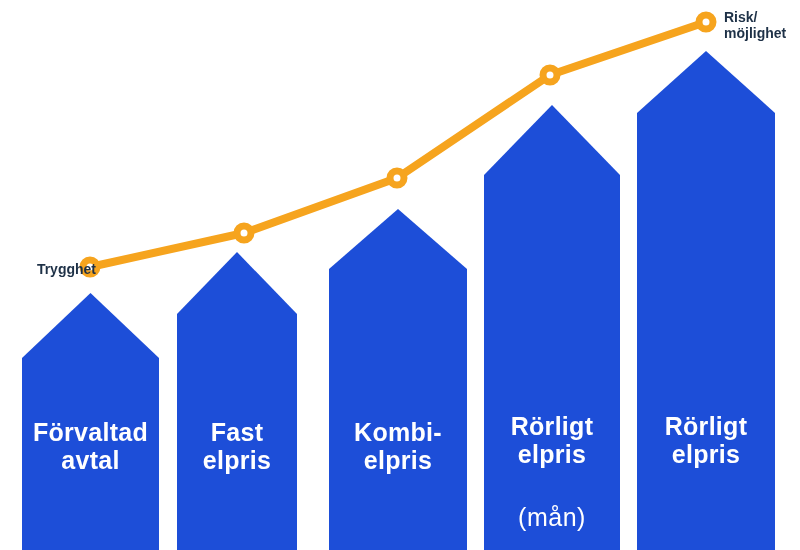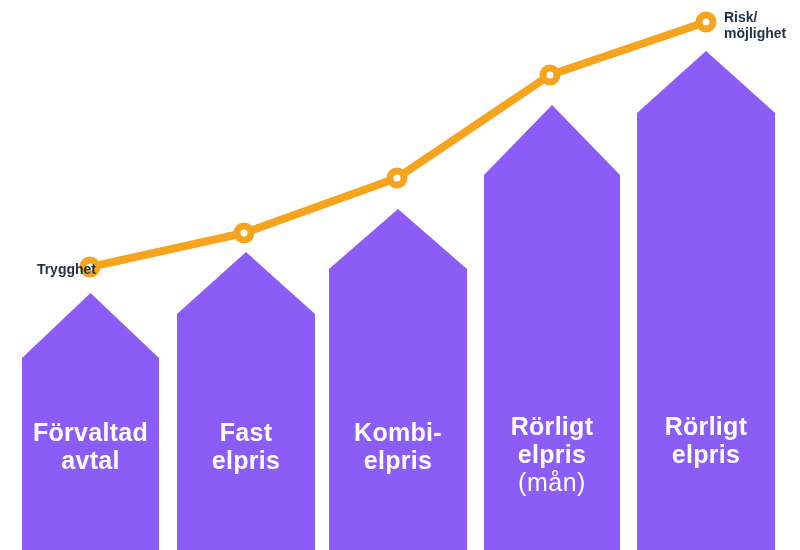--- a/index.html
+++ b/index.html
@@ -5,39 +5,39 @@
   html,body{margin:0;padding:0;background:#ffffff;}
   .stage{
     position:relative;
     width:800px;height:550px;
     background:#ffffff;
     overflow:hidden;
     font-family:"Liberation Sans", sans-serif;
   }
   .bar{
     position:absolute;
-    background:#8b5cf6;
+    background:#1d4ed8;
     z-index:1;
   }
   .bar1{left:22px;  top:293px; width:137px; height:257px; clip-path:polygon(0 65px,50% 0,100% 65px,100% 100%,0 100%);}
-  .bar2{left:177px; top:252px; width:138px; height:298px; clip-path:polygon(0 62px,50% 0,100% 62px,100% 100%,0 100%);}
+  .bar2{left:177px; top:252px; width:120px; height:298px; clip-path:polygon(0 62px,50% 0,100% 62px,100% 100%,0 100%);}
   .bar3{left:329px; top:209px; width:138px; height:341px; clip-path:polygon(0 60px,50% 0,100% 60px,100% 100%,0 100%);}
   .bar4{left:484px; top:105px; width:136px; height:445px; clip-path:polygon(0 70px,50% 0,100% 70px,100% 100%,0 100%);}
   .bar5{left:637px; top:51px;  width:138px; height:499px; clip-path:polygon(0 62px,50% 0,100% 62px,100% 100%,0 100%);}
   .bar-label{
     position:absolute;left:0;right:0;
     text-align:center;
     color:#ffffff;
     font-size:25px;
     font-weight:bold;
     line-height:28px;
     letter-spacing:0.3px;
   }
   .bar-label .line{display:block;}
-  .bar-label .light{font-weight:normal;letter-spacing:0.5px;}
+  .bar-label .light{font-weight:normal;letter-spacing:0.5px;margin-top:35px;}
   .line-layer{
     position:absolute;left:0;top:0;z-index:5;
     pointer-events:none;
   }
   .anno{
     position:absolute;z-index:6;
     color:#1E3147;
     font-size:14px;
     font-weight:bold;
     line-height:16px;

